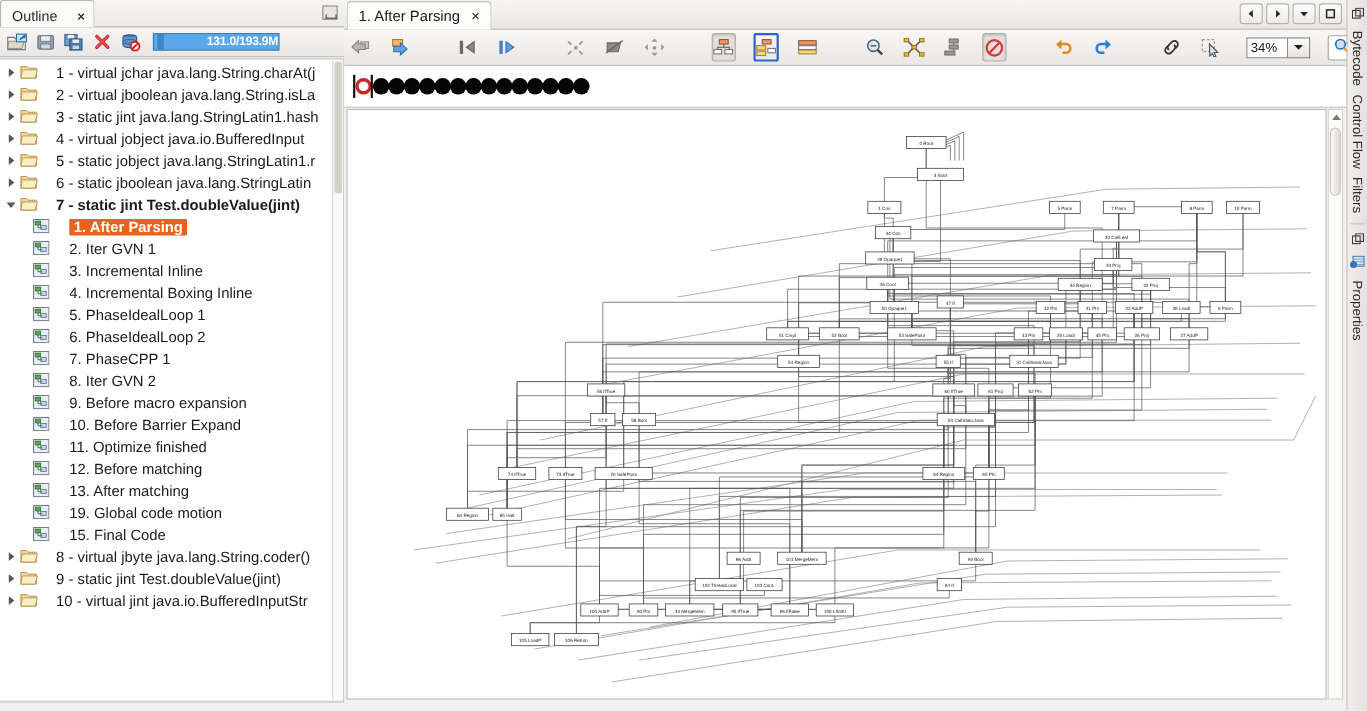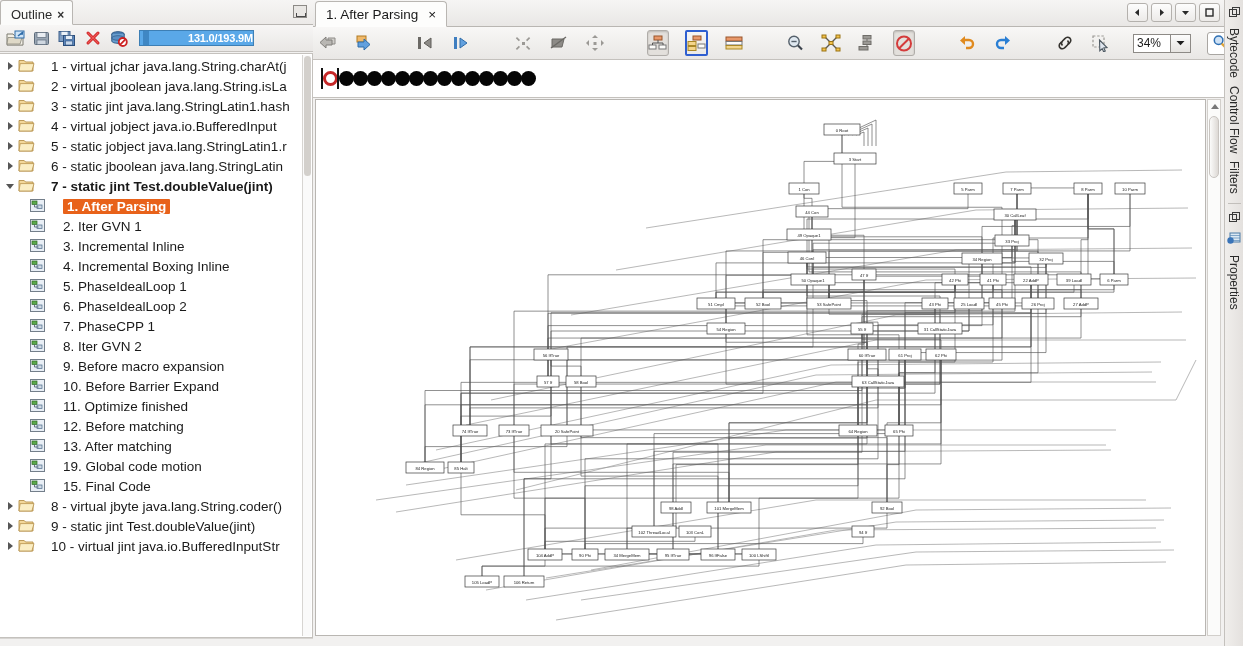--- a/index.html
+++ b/index.html
@@ -21,21 +21,21 @@
     position:relative; height:25px;
     background:linear-gradient(#f6f5f4,#eceae8);
     border-bottom:1px solid #b9b6b2;
   }
   .tabstrip .tab{
     position:absolute; left:0; top:0; height:25px;
     padding:4px 8px 0 10px;
     background:#fbfbfa;
     border:1px solid #b9b6b2; border-bottom:1px solid #fbfbfa;
     border-top-left-radius:3px; border-top-right-radius:3px;
-    display:flex; align-items:center; gap:5px;
+    display:flex; align-items:center; gap:18px;
     font-size:13px; color:#2b2b2b;
   }
   .tab .xbtn{ font-size:12px; font-weight:bold; color:#333; cursor:pointer; line-height:1;}
   .min-btn{
     position:absolute; right:6px; top:5px; width:14px; height:13px;
     border:1px solid #8c8a86; background:#e9e7e4;
   }
   .min-btn:after{
     content:""; position:absolute; left:2px; top:7px; width:8px; height:3px;
     border:1px solid #4a4a4a; border-top:none;

